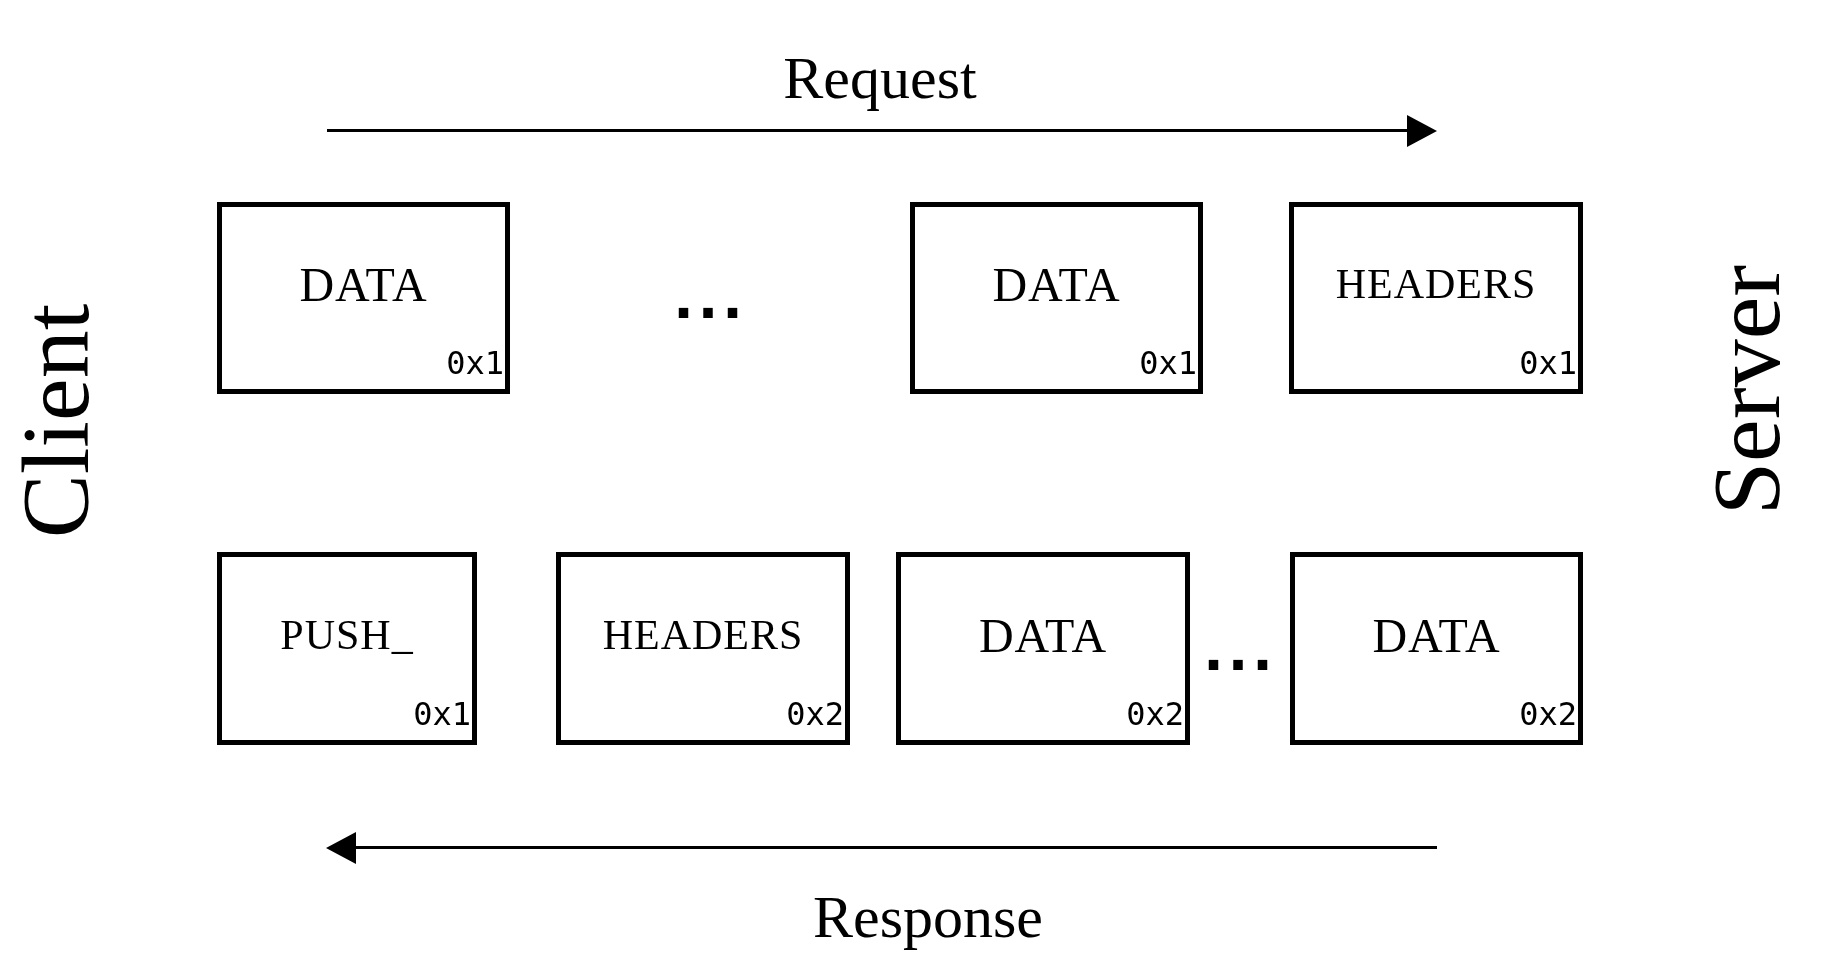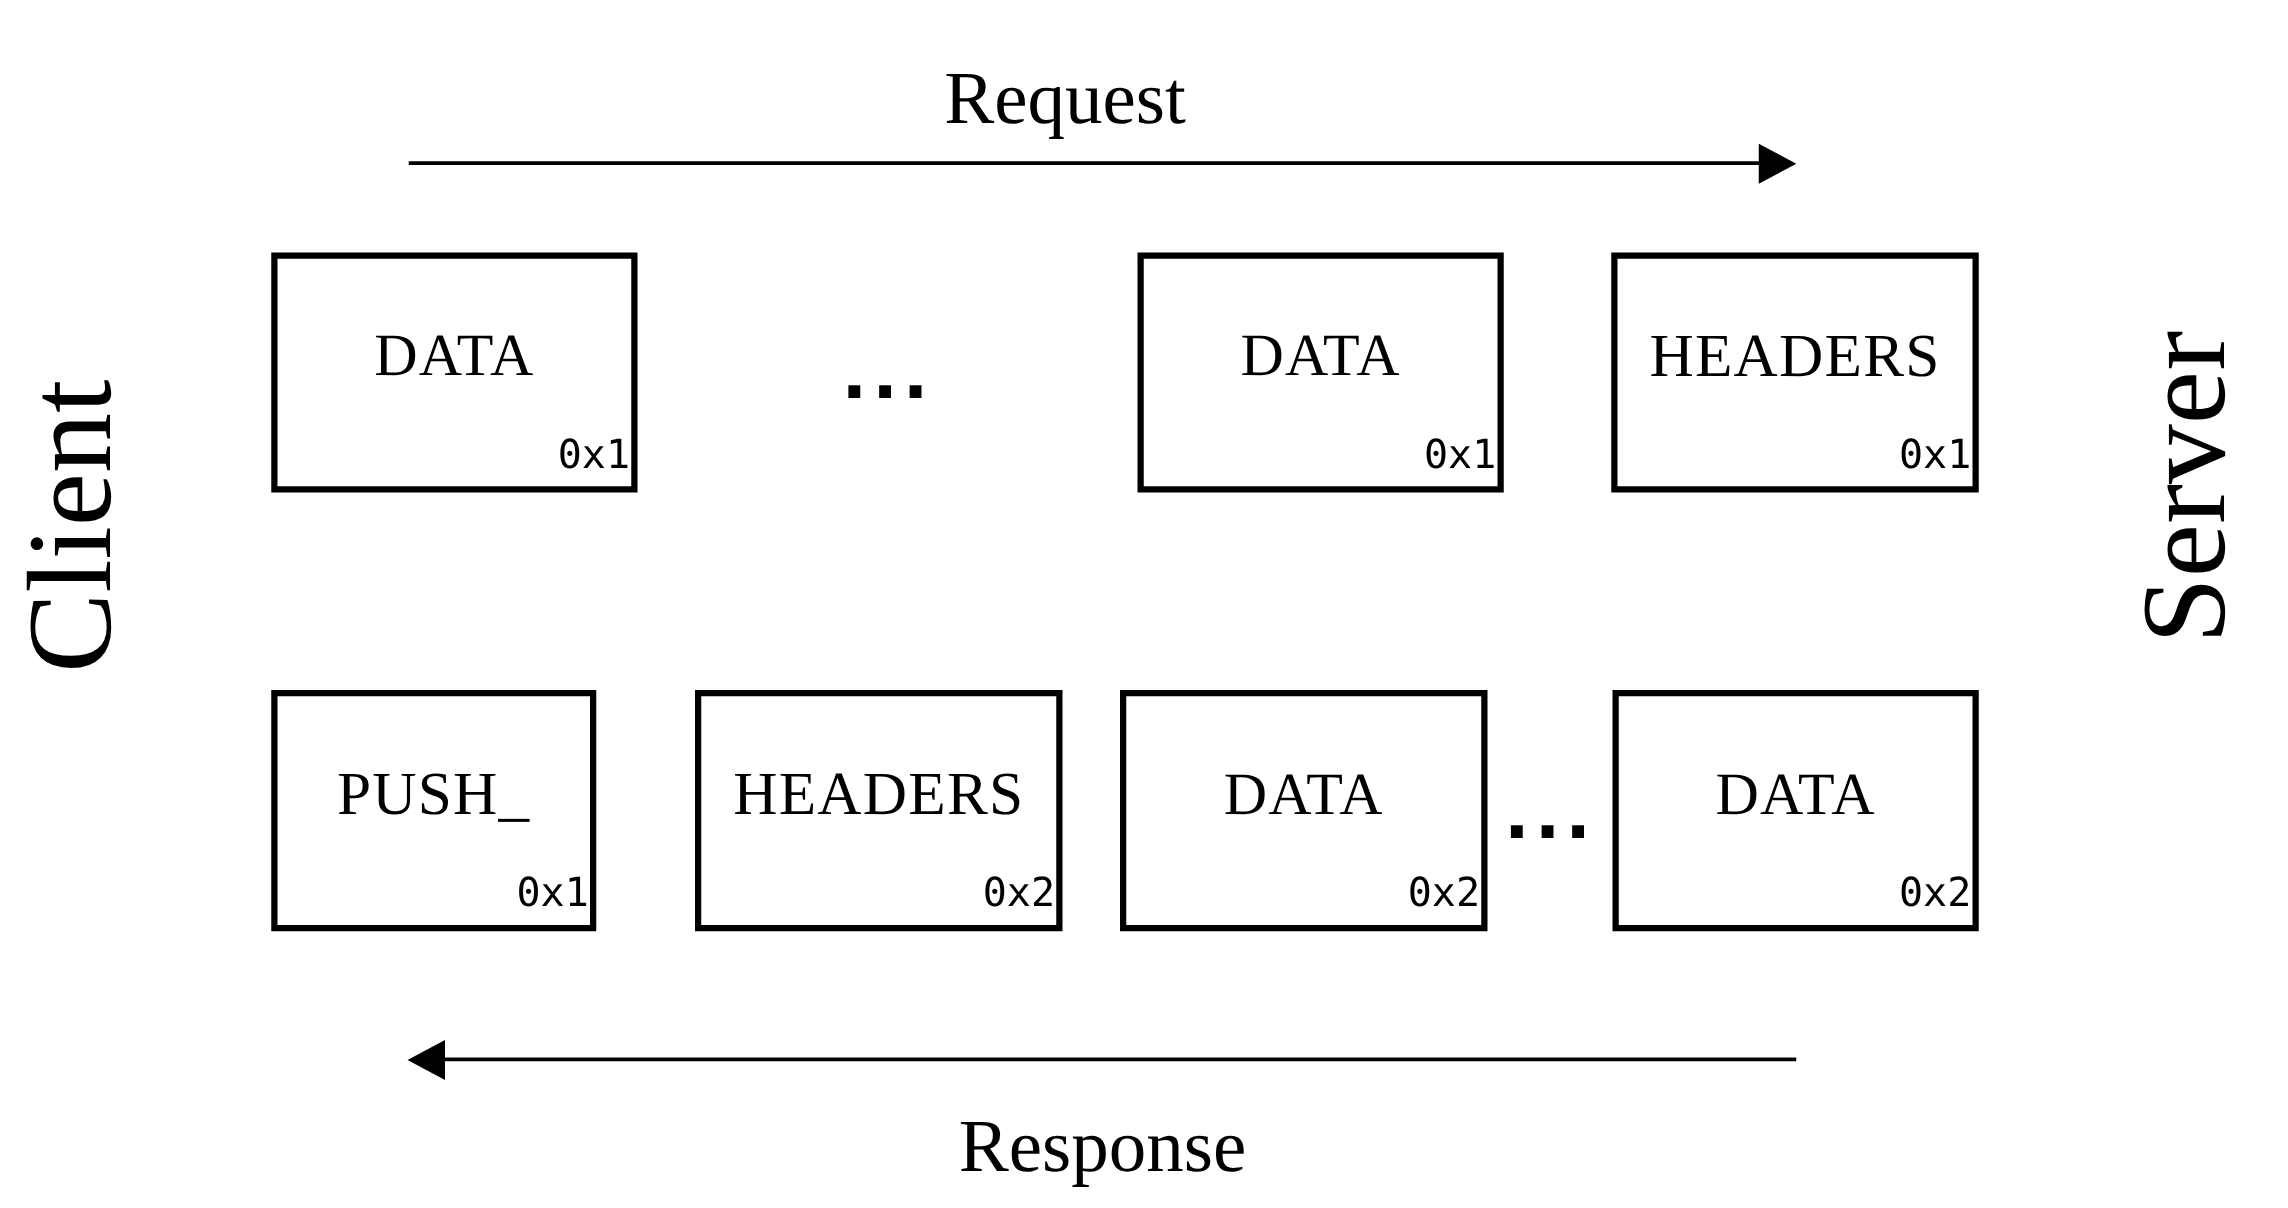--- a/index.html
+++ b/index.html
@@ -31,22 +31,22 @@
 
   
   .arrow-label {
     position: absolute;
     font-size: 60px;
     line-height: 1;
     white-space: nowrap;
     transform: translate(-50%, -50%);
     color: #000000;
   }
-  .request-label  { left: 852px; top: 78px; }
-  .response-label { left: 882px; top: 917px; }
+  .request-label  { left: 880px; top: 78px; }
+  .response-label { left: 928px; top: 917px; }
 
   
   .arrow { position: absolute; height: 32px; }
   .request-arrow  { left: 327px; top: 115px; width: 1110px; }
   .response-arrow { left: 326px; top: 832px; width: 1111px; }
   .arrow-line {
     position: absolute;
     top: 14px;
     height: 3px;
     background: #000000;
@@ -85,21 +85,21 @@
   .row-top    { top: 202px; height: 192px; }
   .row-bottom { top: 552px; height: 193px; }
   .frame-type {
     font-size: 48px;
     line-height: 1.12;
     text-align: center;
     letter-spacing: 1px;
     padding-bottom: 26px;
     color: #000000;
   }
-  .frame-type.small { font-size: 49px; }
+  .frame-type.small { font-size: 42px; }
   .frame-type .line { display: block; }
   .frame-stream {
     position: absolute;
     right: 1px;
     bottom: 10px;
     font-family: "DejaVu Sans Mono", monospace;
     font-size: 32px;
     line-height: 1;
     color: #000000;
   }

